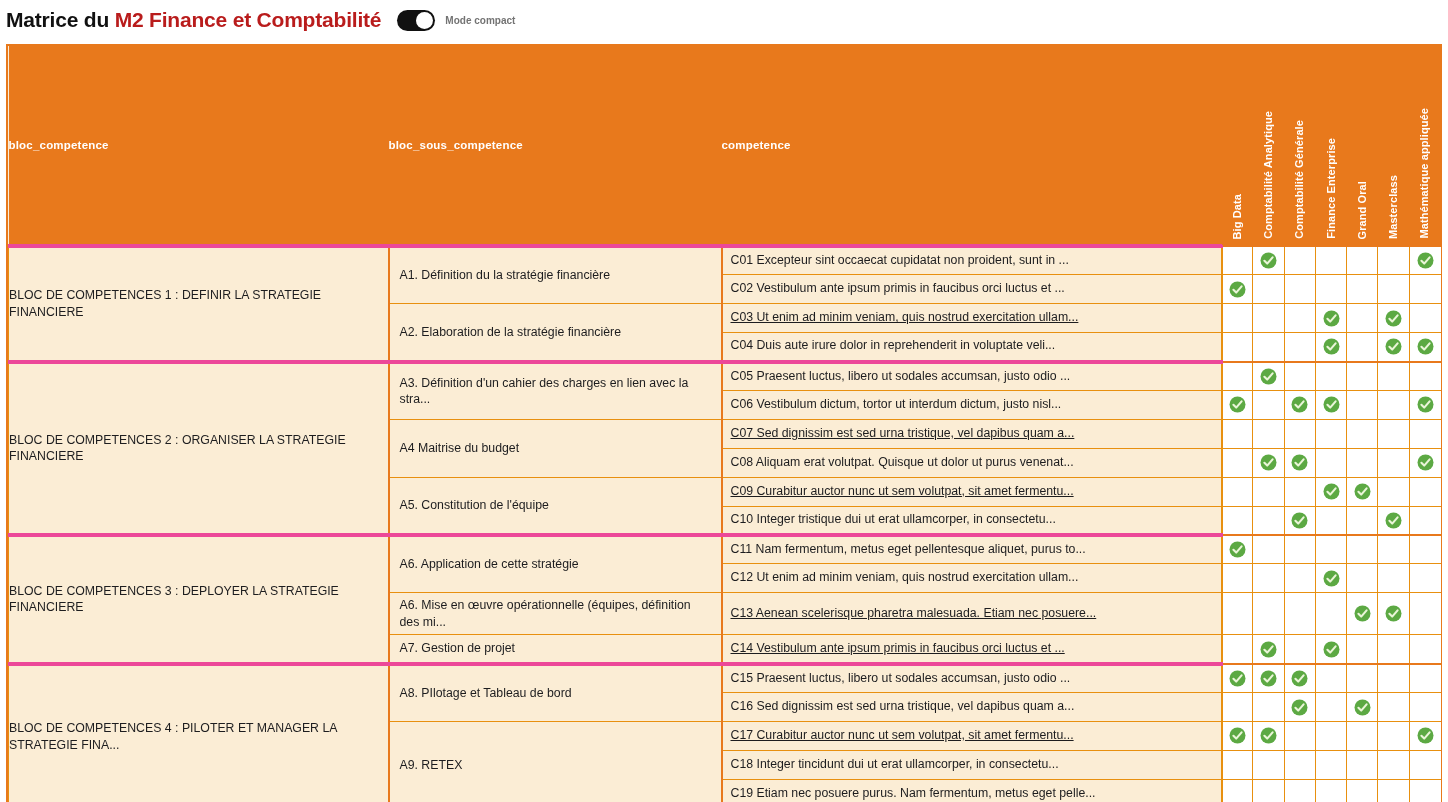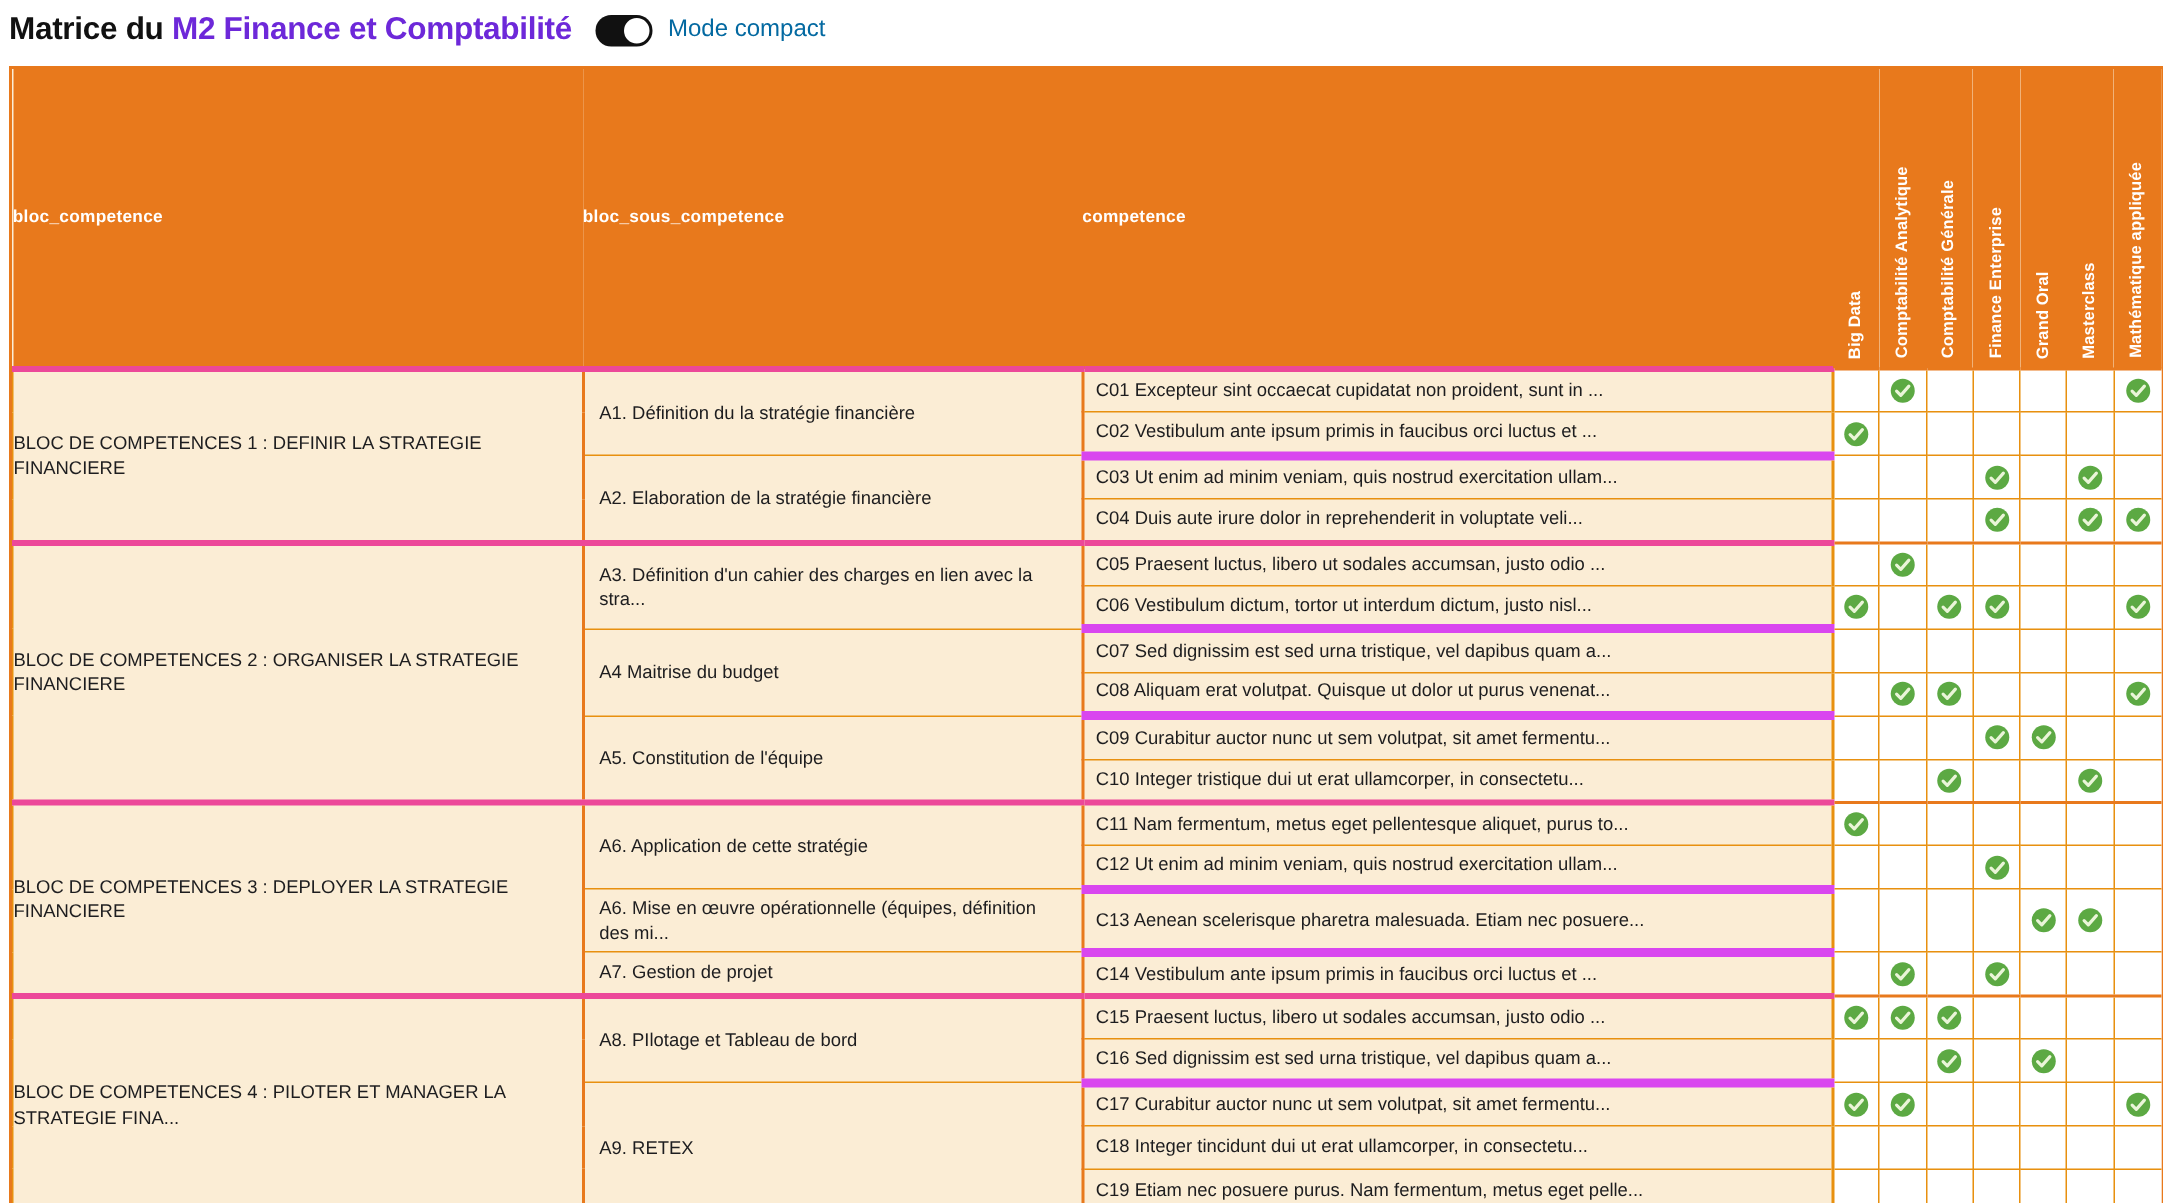--- a/index.html
+++ b/index.html
@@ -19,21 +19,21 @@
     padding-left: 6px;
     gap: 0;
   }
   #page-title {
     font-size: 21px;
     font-weight: bold;
     color: #111111;
     white-space: nowrap;
     letter-spacing: -0.2px;
   }
-  #page-title .accent { color: #6d28d9; }
+  #page-title .accent { color: #b91c1c; }
   #toggle-wrap {
     display: flex;
     align-items: center;
     margin-left: 16px;
     gap: 10px;
   }
   #compact-toggle {
     width: 38px; height: 21px;
     border-radius: 11px;
     background: #111111;
@@ -42,23 +42,24 @@
     cursor: pointer;
   }
   #compact-toggle .knob {
     position: absolute;
     top: 2px; left: 19px;
     width: 17px; height: 17px;
     border-radius: 50%;
     background: #ffffff;
   }
   #compact-label {
-    font-size: 16px;
-    color: #0369a1;
+    font-size: 10px;
+    color: #737373;
     white-space: nowrap;
+    font-weight: bold;
   }
 
   
   #matrix-wrap {
     margin: 4px 6px 0 6px;
     width: 1436px;
     border: 2px solid #E8791C;
   }
   table.matrix {
     border-collapse: collapse;
@@ -142,21 +143,21 @@
 
   .check {
     display: inline-block;
     width: 17px; height: 17px;
     vertical-align: middle;
   }
   .check svg { display: block; }
 
   tbody tr.bloc-start td { border-top: 4px solid #ec4899; }
   tbody tr.bloc-start td.chk { border-top: 2px solid #E8791C; }
-  tbody tr.sous-start td.comp { border-top: 6px solid #d946ef; }
+  tbody tr.sous-start td.comp { border-top: 1px solid #d946ef; text-decoration: underline; }
 </style>
 </head>
 <body>
 
 <div id="titlebar">
   <div id="page-title">
     <span>Matrice du </span><span class="accent">M2 Finance et Comptabilité</span>
   </div>
   <div id="toggle-wrap">
     <div id="compact-toggle">

